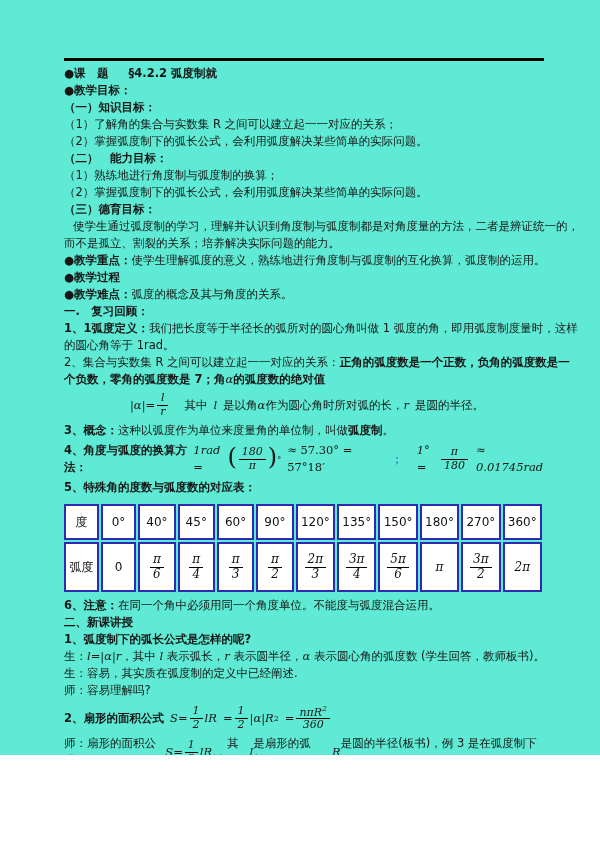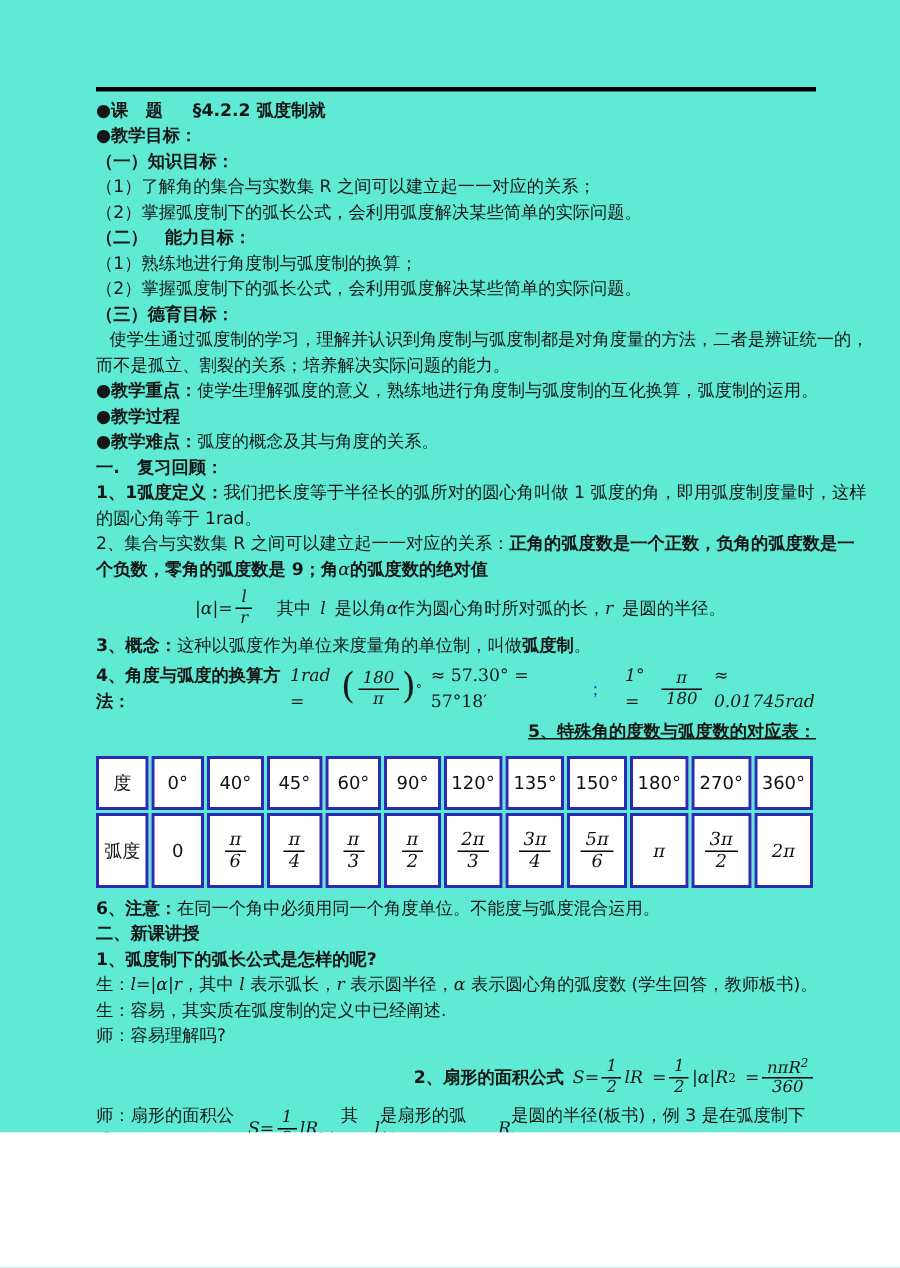--- a/index.html
+++ b/index.html
@@ -2,35 +2,35 @@
 <html><head>
 <meta charset="utf-8">
 <style>
   html,body{margin:0;padding:0;background:#ffffff;}
   .page{width:600px;height:755px;background:#5eead4;position:relative;overflow:hidden;
         font-family:"DejaVu Sans","Liberation Sans",sans-serif;color:#161616;}
   .content{position:absolute;left:64px;top:58px;width:480px;border-top:3px solid #000;
            padding-top:4px;font-size:11.5px;line-height:17px;}
   .ln{white-space:nowrap;}
   .b{font-weight:bold;}
-  .u{text-decoration:underline;text-align:right;}
+  .u{}
   .ind{padding-left:9px;}
   .m{font-family:"DejaVu Serif","Liberation Serif",serif;}
   .mi{font-family:"DejaVu Serif","Liberation Serif",serif;font-style:italic;}
   .blue{color:#2233cc;}
   .gap-l{margin-left:20px;}
   .frac{display:inline-block;vertical-align:middle;text-align:center;
         font-family:"DejaVu Serif","Liberation Serif",serif;font-style:italic;
         line-height:1.1;font-size:11px;margin:0 2px;}
   .frac .num{display:block;border-bottom:1px solid #000;padding:0 3px;}
   .frac .den{display:block;padding:0 3px;}
   .fline{display:flex;align-items:center;}
   .h34{height:34px;}
   .h40{height:40px;}
-  .h38{height:38px;justify-content:flex-end;}
+  .h38{height:38px;}
   .h30{height:30px;align-items:center;}
   .bp{font-family:"DejaVu Serif","Liberation Serif",serif;font-size:24px;font-weight:400;
       line-height:0;vertical-align:middle;position:relative;top:-2px;}
   sup{font-size:8px;}
   .vtable{border-collapse:separate;border-spacing:2px;margin:6px 0 3px -2px;}
   .vtable td{border:2px solid #2b2bb4;text-align:center;vertical-align:middle;
              background:#fff;width:35px;font-size:12px;color:#111;}
   .vtable tr.r1 td{height:30px;}
   .vtable tr.r2 td{height:44px;}
   .vtable .frac{font-size:12px;}
@@ -70,21 +70,21 @@
 
     <div class="ln">
       <span class="b">1、1弧度定义：</span><span>我们把长度等于半径长的弧所对的圆心角叫做 1 弧度的角，即用弧度制度量时，这样</span>
     </div>
     <div class="ln">的圆心角等于 1rad。</div>
 
     <div class="ln">
       <span>2、集合与实数集 R 之间可以建立起一一对应的关系：</span><span class="b">正角的弧度数是一个正数，负角的弧度数是一</span>
     </div>
     <div class="ln">
-      <span class="b">个负数，零角的弧度数是 9；角</span><span class="mi">α</span><span class="b">的弧度数的绝对值</span>
+      <span class="b">个负数，零角的弧度数是 7；角</span><span class="mi">α</span><span class="b">的弧度数的绝对值</span>
     </div>
 
     <div class="fline h34" style="padding-left:66px">
       <span class="mi">|α|=</span>
       <span class="frac">
         <span class="num">l</span>
         <span class="den">r</span>
       </span>
       <span class="mspace">其中</span>
       <span class="mi sspace">l</span>

